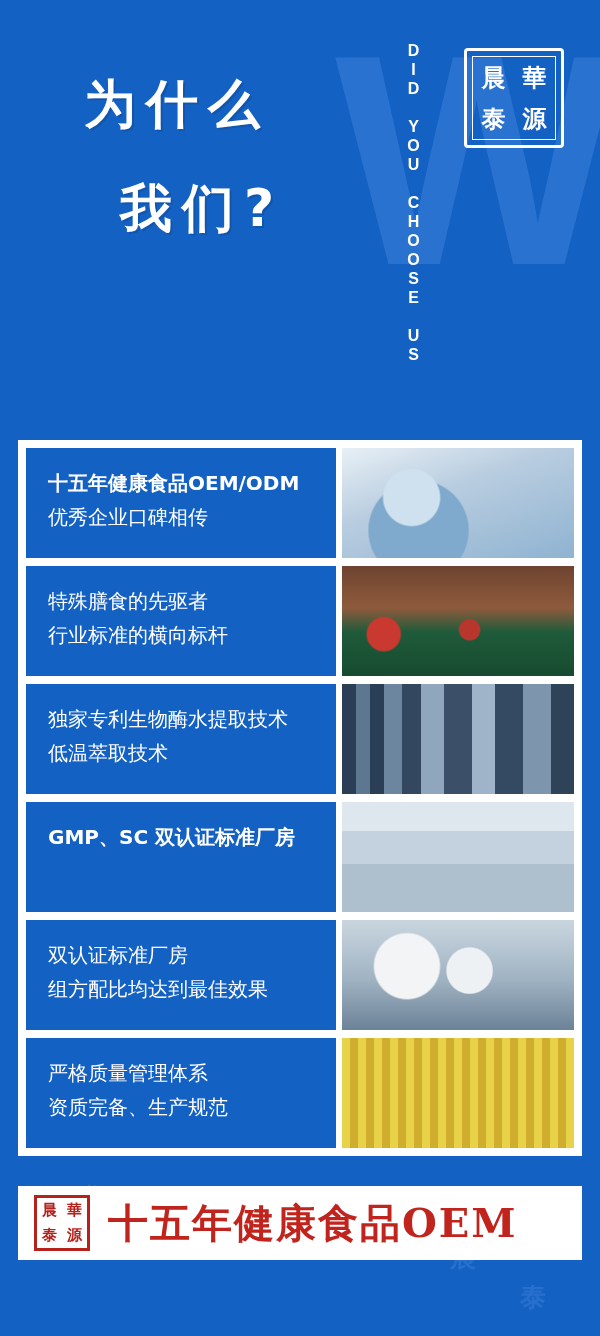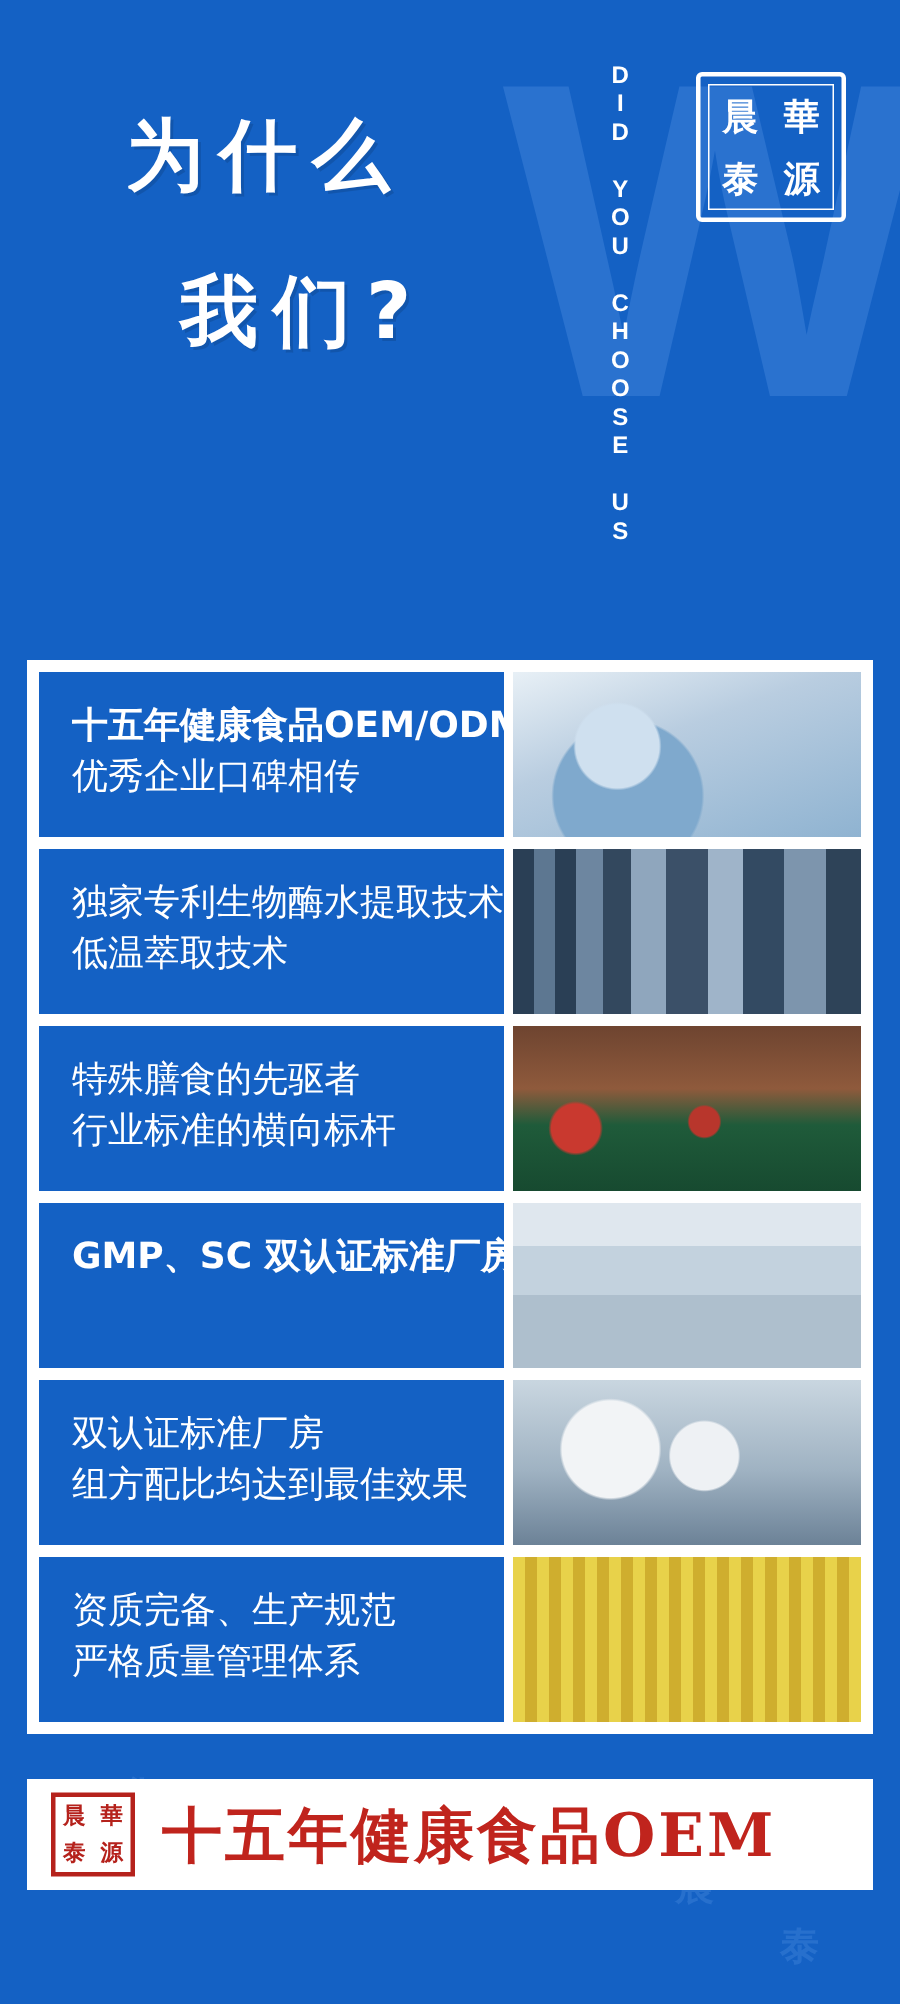--- a/index.html
+++ b/index.html
@@ -108,21 +108,21 @@
     height:110px;
     margin-bottom:8px;
   }
   .row:last-child{margin-bottom:0;}
   .row-text{
     width:310px;
     background:#1461c4;
     color:#ffffff;
     box-sizing:border-box;
     padding:18px 16px 0 22px;
-    font-size:24px;
+    font-size:20px;
     line-height:34px;
     font-family:"DejaVu Sans","Liberation Sans",sans-serif;
   }
   .row-text .ln{white-space:nowrap;}
   .row-text .bold{font-weight:bold;}
   .row-photo{
     flex:1;
     margin-left:6px;
     position:relative;
     overflow:hidden;
@@ -225,49 +225,49 @@
 <div class="panel" id="feature-panel">
     <div class="row">
       <div class="row-text">
         <div class="ln bold">十五年健康食品OEM/ODM</div>
         <div class="ln">优秀企业口碑相传</div>
       </div>
       <div class="row-photo ph1"></div>
     </div>
     <div class="row">
       <div class="row-text">
+        <div class="ln">特殊膳食的先驱者</div>
+        <div class="ln">行业标准的横向标杆</div>
+      </div>
+      <div class="row-photo ph2"></div>
+    </div>
+    <div class="row">
+      <div class="row-text">
         <div class="ln">独家专利生物酶水提取技术</div>
         <div class="ln">低温萃取技术</div>
       </div>
       <div class="row-photo ph3"></div>
     </div>
     <div class="row">
       <div class="row-text">
-        <div class="ln">特殊膳食的先驱者</div>
-        <div class="ln">行业标准的横向标杆</div>
-      </div>
-      <div class="row-photo ph2"></div>
-    </div>
-    <div class="row">
-      <div class="row-text">
         <div class="ln bold">GMP、SC 双认证标准厂房</div>
       </div>
       <div class="row-photo ph4"></div>
     </div>
     <div class="row">
       <div class="row-text">
         <div class="ln">双认证标准厂房</div>
         <div class="ln">组方配比均达到最佳效果</div>
       </div>
       <div class="row-photo ph5"></div>
     </div>
     <div class="row">
       <div class="row-text">
+        <div class="ln">严格质量管理体系</div>
         <div class="ln">资质完备、生产规范</div>
-        <div class="ln">严格质量管理体系</div>
       </div>
       <div class="row-photo ph6"></div>
     </div>
   </div>
 
 <div class="footer">
   <div class="footer-seal">
     <span>晨</span>
     <span>華</span>
     <span>泰</span>

